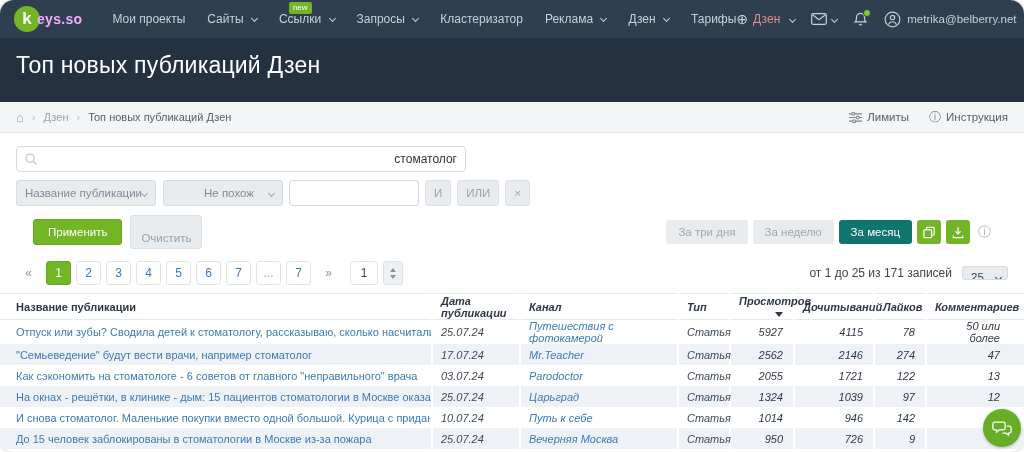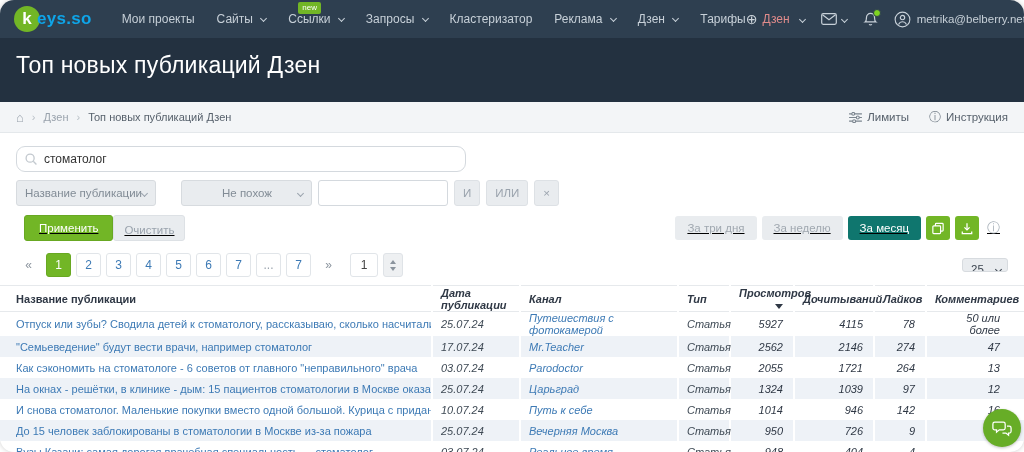--- a/index.html
+++ b/index.html
@@ -9,21 +9,21 @@
     border-radius:14px; box-shadow:0 0 5px rgba(0,0,0,.2); background:#fff;
   }
 
   
   .topbar { height:38px; background:#2e3f50; display:flex; align-items:center; padding:0 14px; }
   .logo { display:flex; align-items:center; cursor:pointer; }
   .logo-k {
     width:26px; height:26px; border-radius:50%; background:#72b626; color:#fff;
     font-weight:bold; font-size:17px; display:flex; align-items:center; justify-content:center;
   }
-  .logo-rest { color:#0ea5e9; font-weight:bold; font-size:17px; margin-left:-3px; letter-spacing:.3px; }
+  .logo-rest { color:#f0abfc; font-weight:bold; font-size:14px; margin-left:-3px; letter-spacing:.3px; }
   .menu { list-style:none; display:flex; margin:0 0 0 30px; padding:0; gap:22px; }
   .menu-item { position:relative; color:#c7d0d8; font-size:12px; cursor:pointer; white-space:nowrap; }
   .chev { display:inline-block; width:5px; height:5px; border-right:1.4px solid currentColor;
           border-bottom:1.4px solid currentColor; transform:rotate(45deg); margin-left:5px; vertical-align:2px; }
   .badge-new { position:absolute; top:-10px; left:10px; background:#72b626; color:#fff;
                font-size:8px; line-height:10px; padding:1px 4px; border-radius:2px; }
   .nav-right { margin-left:auto; display:flex; align-items:center; gap:16px; color:#c7d0d8; }
   .proj { display:flex; align-items:center; gap:5px; cursor:pointer; }
   .target-ic { font-size:14px; color:#cdd5dc; line-height:1; }
   .proj-label { color:#e08b8b; font-size:12px; }
@@ -46,35 +46,35 @@
   .crumb-sep { color:#b9c0c7; }
   .crumb-actions { display:flex; align-items:center; gap:20px; }
   .crumb-actions a { display:flex; align-items:center; gap:5px; color:#57616c; text-decoration:none;
                      font-size:11.5px; cursor:pointer; }
   .info-glyph { font-size:12px; color:#7b858f; line-height:1; }
 
   
   .filters { padding:13px 16px 0; background:#fff; }
   .search-wrap { position:relative; width:450px; }
   .search-wrap svg { position:absolute; left:8px; top:6px; color:#c3c9cf; }
-  .search-input { width:100%; height:26px; border:1px solid #d4d9de; border-radius:9px;
-                  padding:0 8px 0 27px; font-size:12px; color:#333; font-family:inherit; outline:none; }
+  .search-input { width:100%; height:26px; border:1px solid #d4d9de; border-radius:4px;
+                  padding:0 8px 0 27px; font-size:12px; color:#333; font-family:inherit; outline:none;text-align:right; }
   .filter-row { display:flex; align-items:center; gap:6px; margin-top:8px; }
   .select { position:relative; height:26px; background:#e9ecef; border:1px solid #d7dbdf; border-radius:3px;
             color:#828c96; font-size:11.5px; line-height:24px; padding:0 20px 0 8px; cursor:pointer;
             white-space:nowrap; overflow:hidden; }
   .select .chev { position:absolute; right:8px; top:10px; color:#9aa3ad; }
   .sel-field { width:140px; }
-  .sel-cond { width:131px; margin-left:19px;padding-left:40px; }
+  .sel-cond { width:120px; margin-left:1px;padding-left:40px; }
   .filter-value { width:130px; height:26px; border:1px solid #d4d9de; border-radius:3px;
                   padding:0 8px; font-size:12px; font-family:inherit; outline:none; }
   .gbtn { height:26px; background:#e9ecef; border:1px solid #dde1e5; border-radius:3px; color:#9aa3ad;
-          font-size:11.5px; padding:8px 10px; cursor:pointer; font-family:inherit; }
+          font-size:11.5px; padding:16px 10px; cursor:pointer; font-family:inherit; }
   .gbtn.small { padding:0 8px; }
-  .action-row { display:flex; align-items:center; gap:0; margin:9px 8px 10px;text-decoration:underline; }
+  .action-row { display:flex; align-items:center; gap:8px; margin:9px 17px 10px; }
   .apply { height:26px; background:#72b626; border:1px solid #68a822; border-radius:3px; color:#fff;
            font-size:11.5px; padding:0 14px; cursor:pointer; font-family:inherit; }
   .period { margin-left:auto; display:flex; align-items:center; gap:5px; }
   .period-btn { height:24px; border:none; background:#e9ecef; color:#a0a8b0; font-size:11.5px;
                 padding:0 12px; border-radius:3px; cursor:pointer; font-family:inherit; }
   .period-btn.active { background:#0f766e; color:#fff; }
   .green-ic { width:24px; height:24px; background:#72b626; border:none; border-radius:3px;
               display:flex; align-items:center; justify-content:center; cursor:pointer; }
   .info-small { color:#aab3bb; font-size:13px; margin-left:3px; cursor:pointer; }
 
@@ -323,20 +323,21 @@
 
         <button class="page plain">»</button>
 
       <input class="page-jump" value="1" style="">
       <div class="stepper">
         <span class="tri-up"></span>
         <span class="tri-dn"></span>
       </div>
     </div>
     <div class="pager-info">
+      <span>от 1 до 25 из 171 записей</span>
       <div class="select pp">
         <span>25</span>
         <span class="chev"></span>
       </div>
     </div>
   </section>
 
   <table>
     <colgroup>
       <col style="width:auto">
@@ -386,21 +387,21 @@
           <td class="c-num c-last sep-l">47</td>
         </tr>
 
         <tr>
           <td class="c-title"><a>Как сэкономить на стоматологе - 6 советов от главного "неправильного" врача</a></td>
           <td class="c-date sep-l">03.07.24</td>
           <td class="sep-l"><a>Parodoctor</a></td>
           <td class="c-type sep-l">Статья</td>
           <td class="c-num sep-l">2055</td>
           <td class="c-num sep-l">1721</td>
-          <td class="c-num sep-l">264</td>
+          <td class="c-num sep-l">122</td>
           <td class="c-num c-last sep-l">13</td>
         </tr>
 
         <tr>
           <td class="c-title"><a>На окнах - решётки, в клинике - дым: 15 пациентов стоматологии в Москве оказались заблокир...</a></td>
           <td class="c-date sep-l">25.07.24</td>
           <td class="sep-l"><a>Царьград</a></td>
           <td class="c-type sep-l">Статья</td>
           <td class="c-num sep-l">1324</td>
           <td class="c-num sep-l">1039</td>

